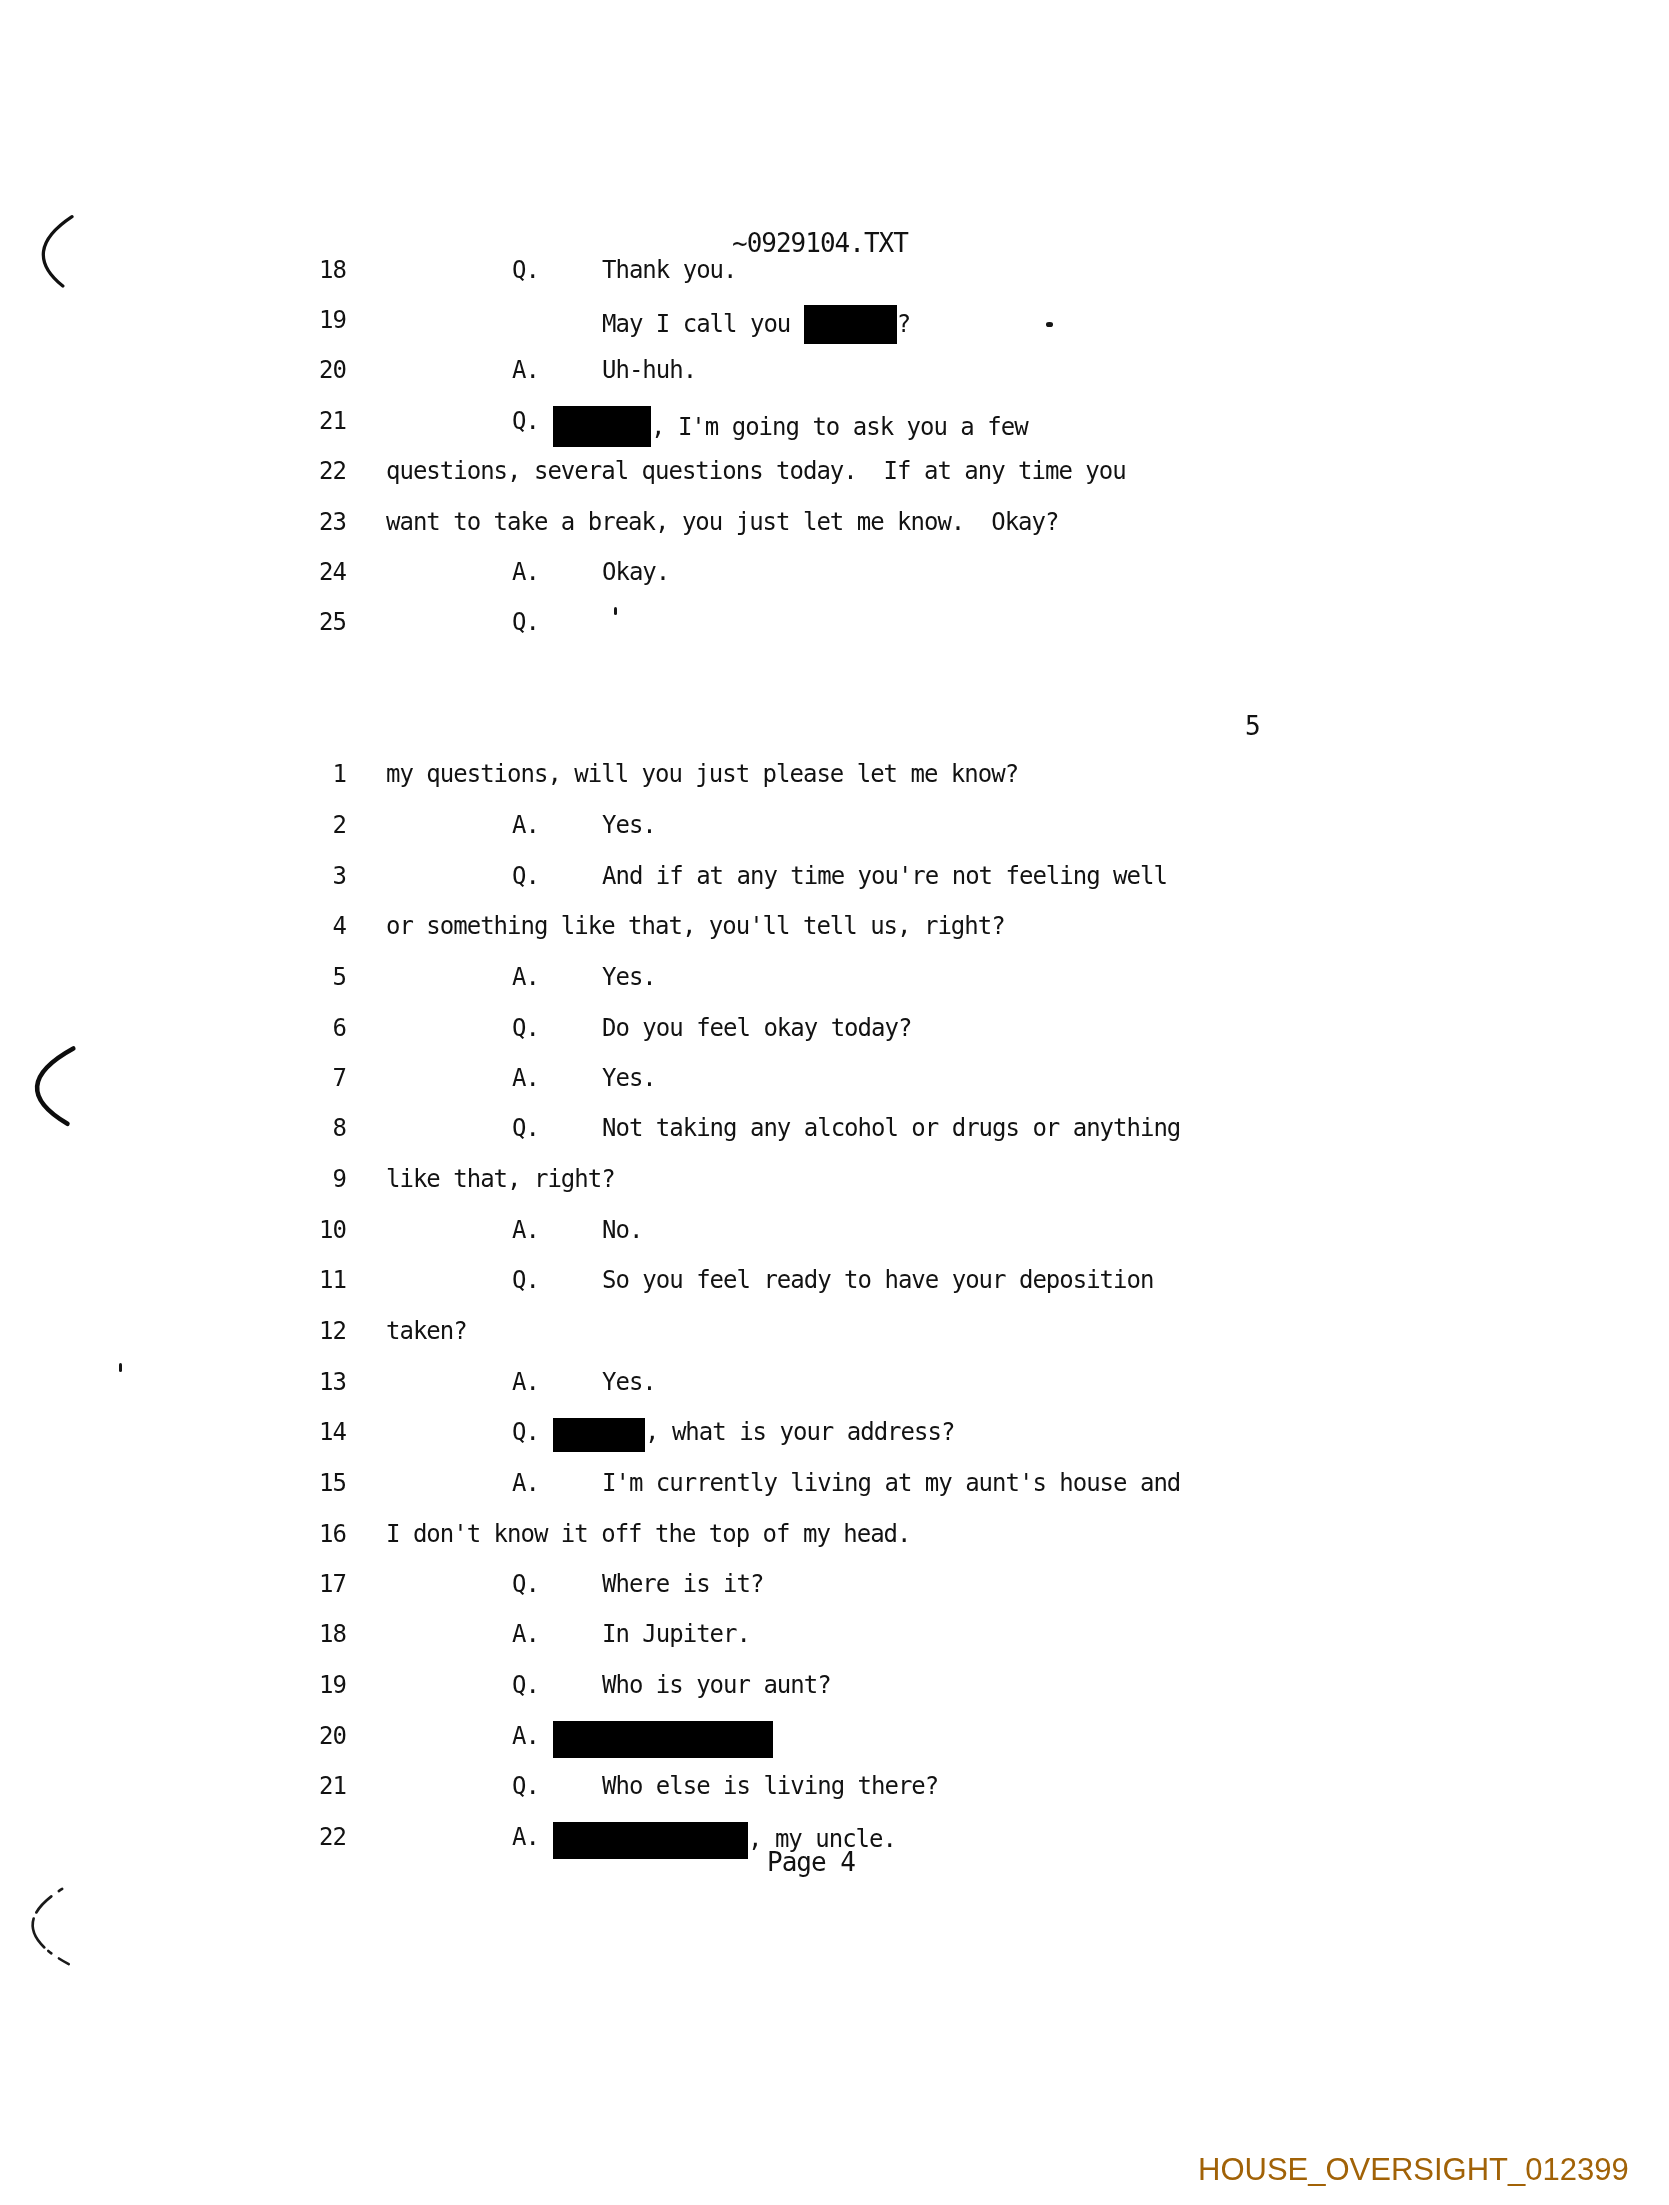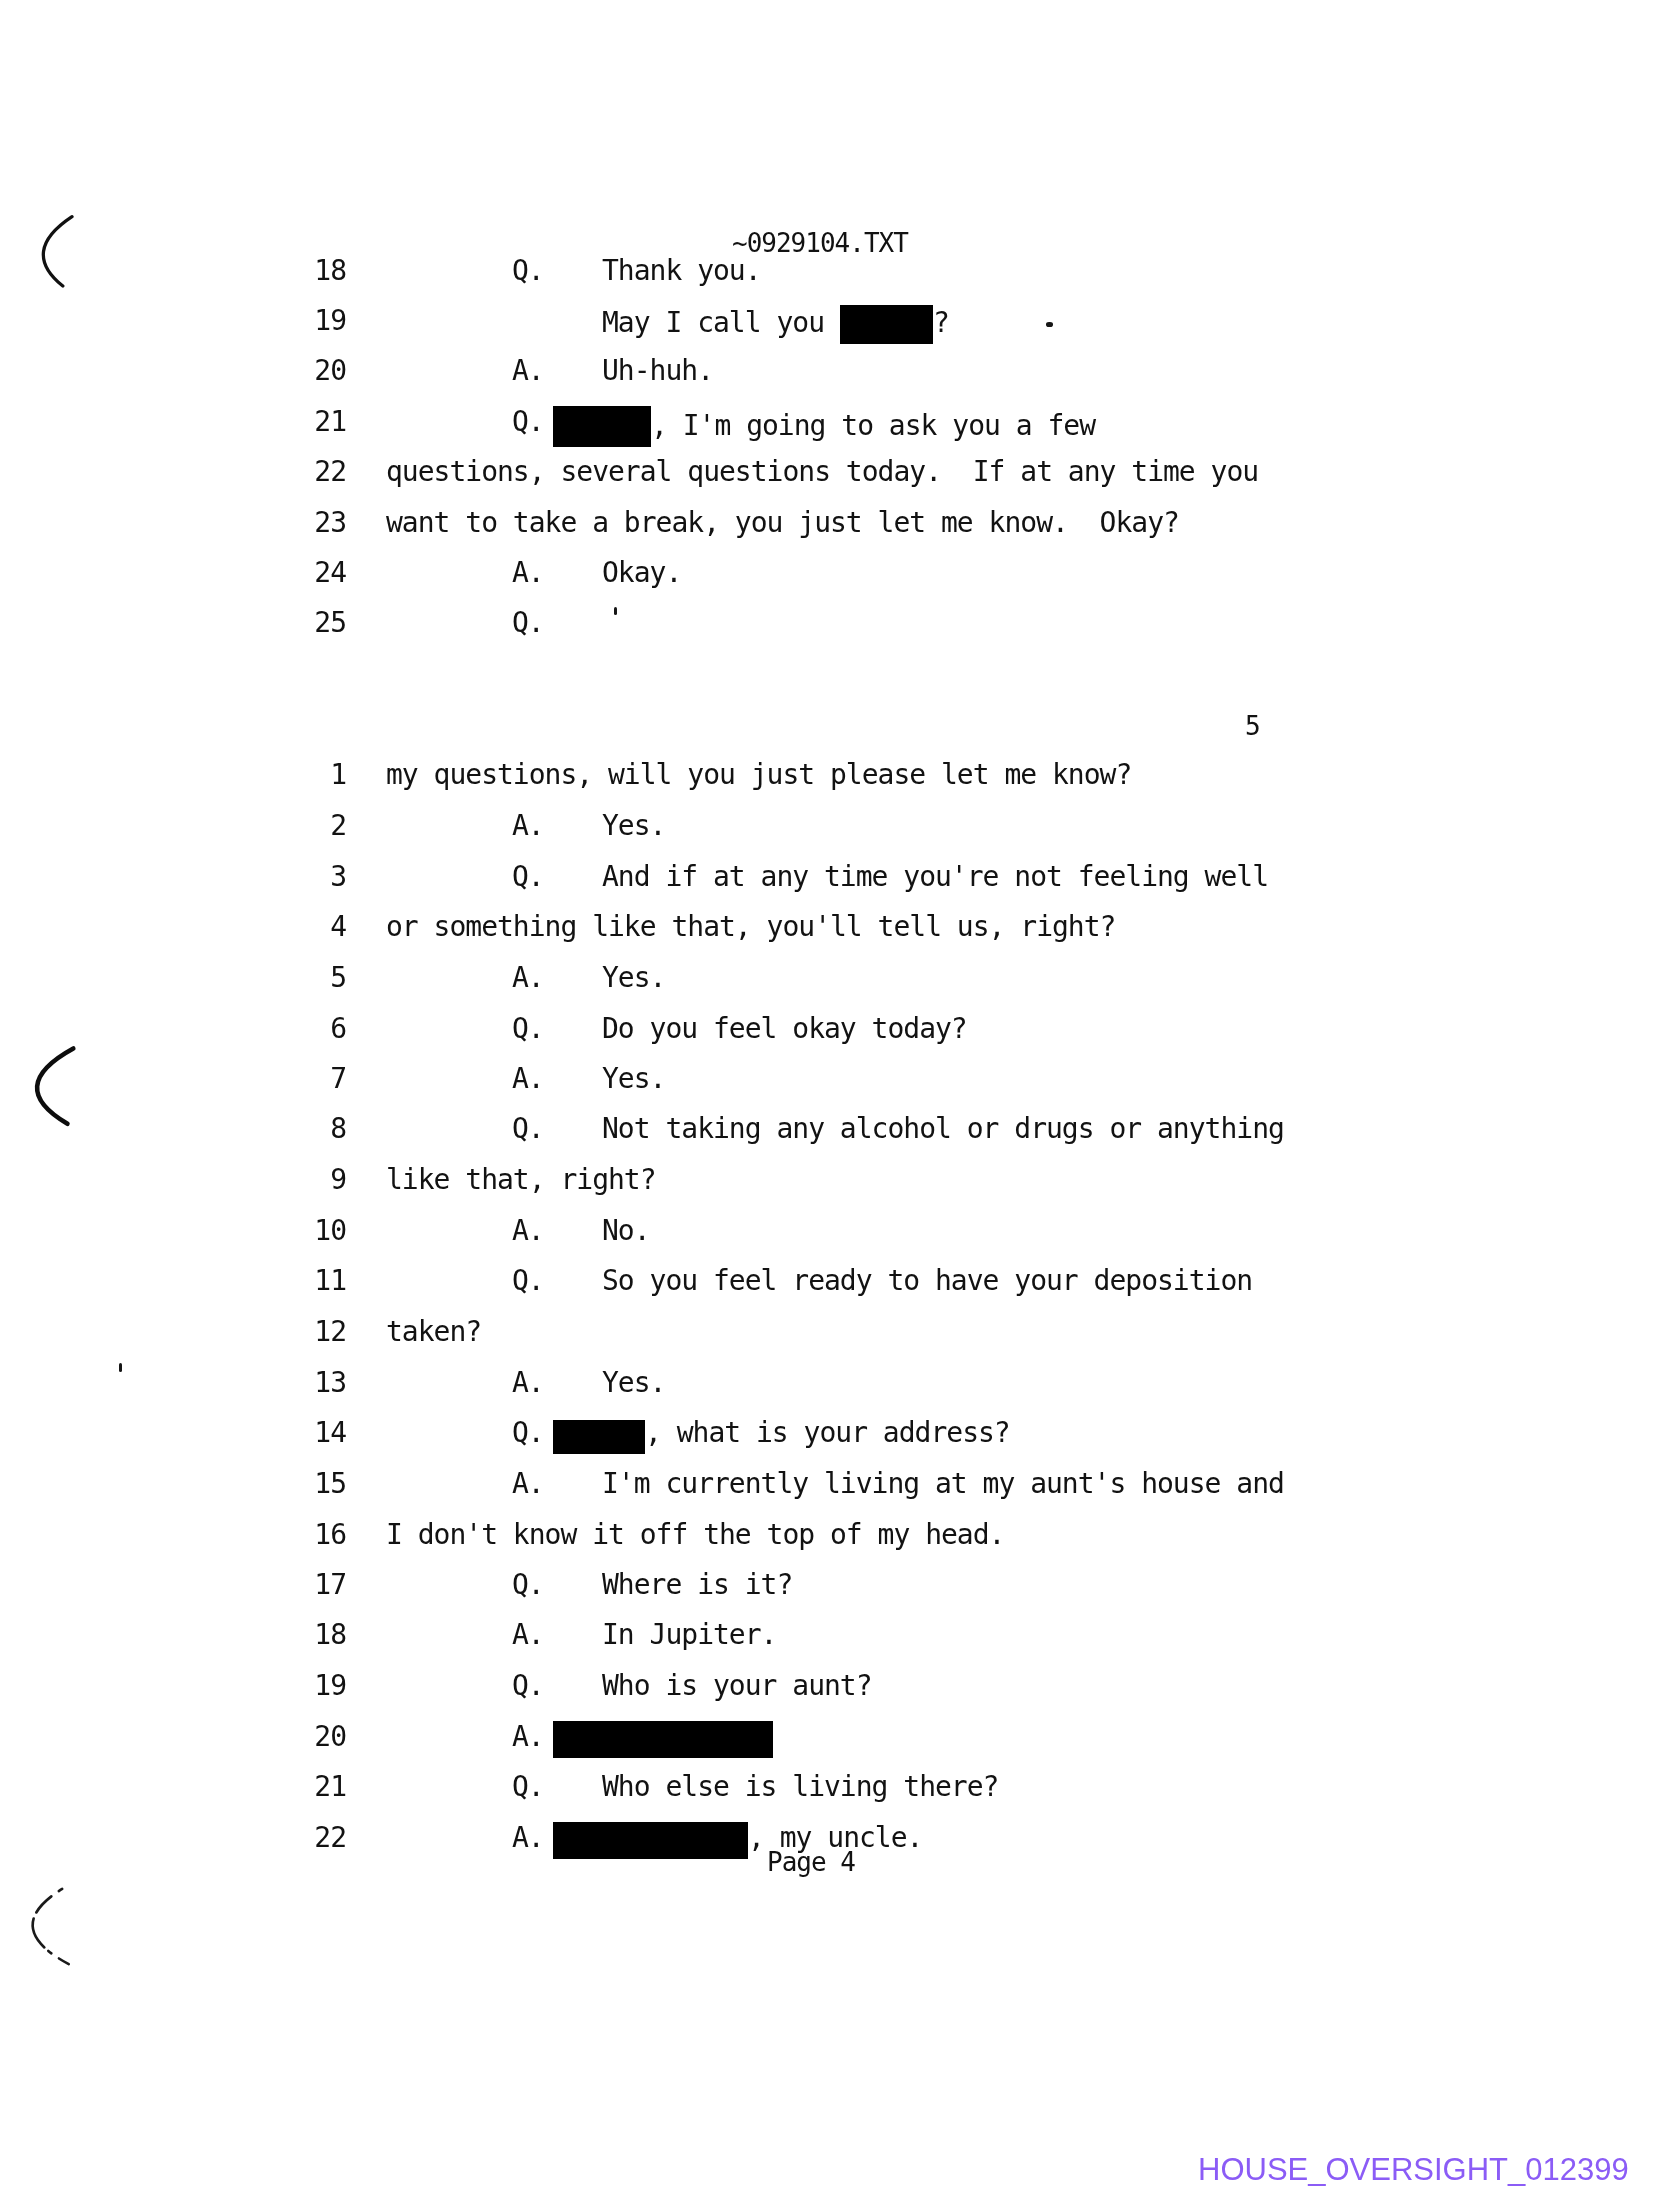--- a/index.html
+++ b/index.html
@@ -3,30 +3,30 @@
 <meta charset="utf-8">
 <title>Document</title>
 <style>
   html,body{margin:0;padding:0;}
   body{
     width:1669px;height:2205px;position:relative;background:#ffffff;
     font-family:"DejaVu Sans Mono",monospace;color:#121212;overflow:hidden;
   }
   .abs{position:absolute;white-space:pre;}
   .mono40{font-size:26px;line-height:31px;letter-spacing:-1px;}
-  .row{position:absolute;left:0;width:1640px;height:50px;font-size:28px;line-height:31px;letter-spacing:-1px;white-space:pre;}
+  .row{position:absolute;left:0;width:1640px;height:50px;font-size:24px;line-height:31px;letter-spacing:-1px;white-space:pre;}
   .num{position:absolute;left:275px;width:71px;text-align:right;display:inline-block;}
   .spk{position:absolute;left:512px;}
   .txt{position:absolute;text-align:center;}
   .txt.dlg{left:602px;}
   .txt.cont{left:386px;}
   .txt.redfirst{left:553px;}
   .redact{display:inline-block;background:#000000;vertical-align:-11.8px;}
   .speck{position:absolute;background:#161616;}
-  #bates{font-family:"Liberation Sans",sans-serif;font-size:31px;letter-spacing:0;color:#8b5cf6;}
+  #bates{font-family:"Liberation Sans",sans-serif;font-size:31px;letter-spacing:0;color:#a16207;}
   svg.artifacts{position:absolute;left:0;top:0;pointer-events:none;}
 </style>
 </head>
 <body>
 
 <svg class="artifacts" width="1669" height="2205" viewBox="0 0 2550 3369">
   <path d="M 110 331 Q 30 384 96 437" fill="none" stroke="#111" stroke-width="5" stroke-linecap="round"></path>
   <path d="M 112 1602 Q 6 1660 103 1717" fill="none" stroke="#0d0d0d" stroke-width="7" stroke-linecap="round"></path>
   <path d="M 95 2886 Q 0 2945 105 3001" fill="none" stroke="#1a1a1a" stroke-width="4" stroke-linecap="round" stroke-dasharray="6 14 34 10 50 8"></path>
 </svg>

